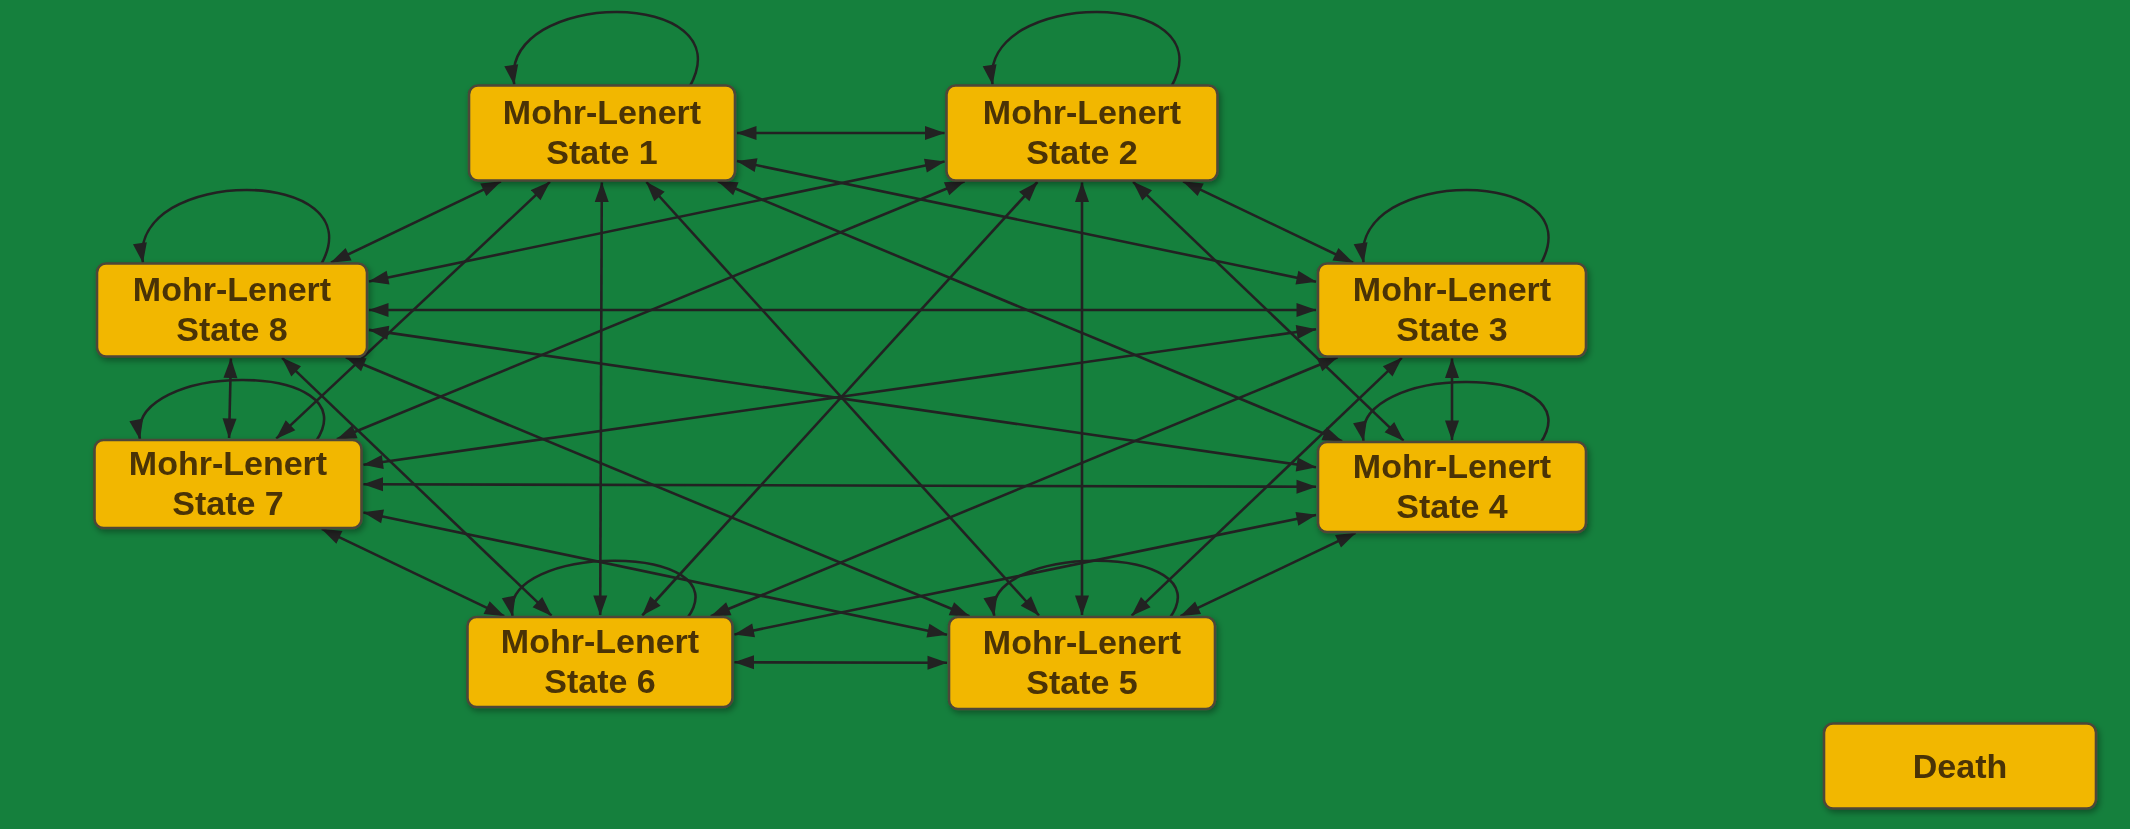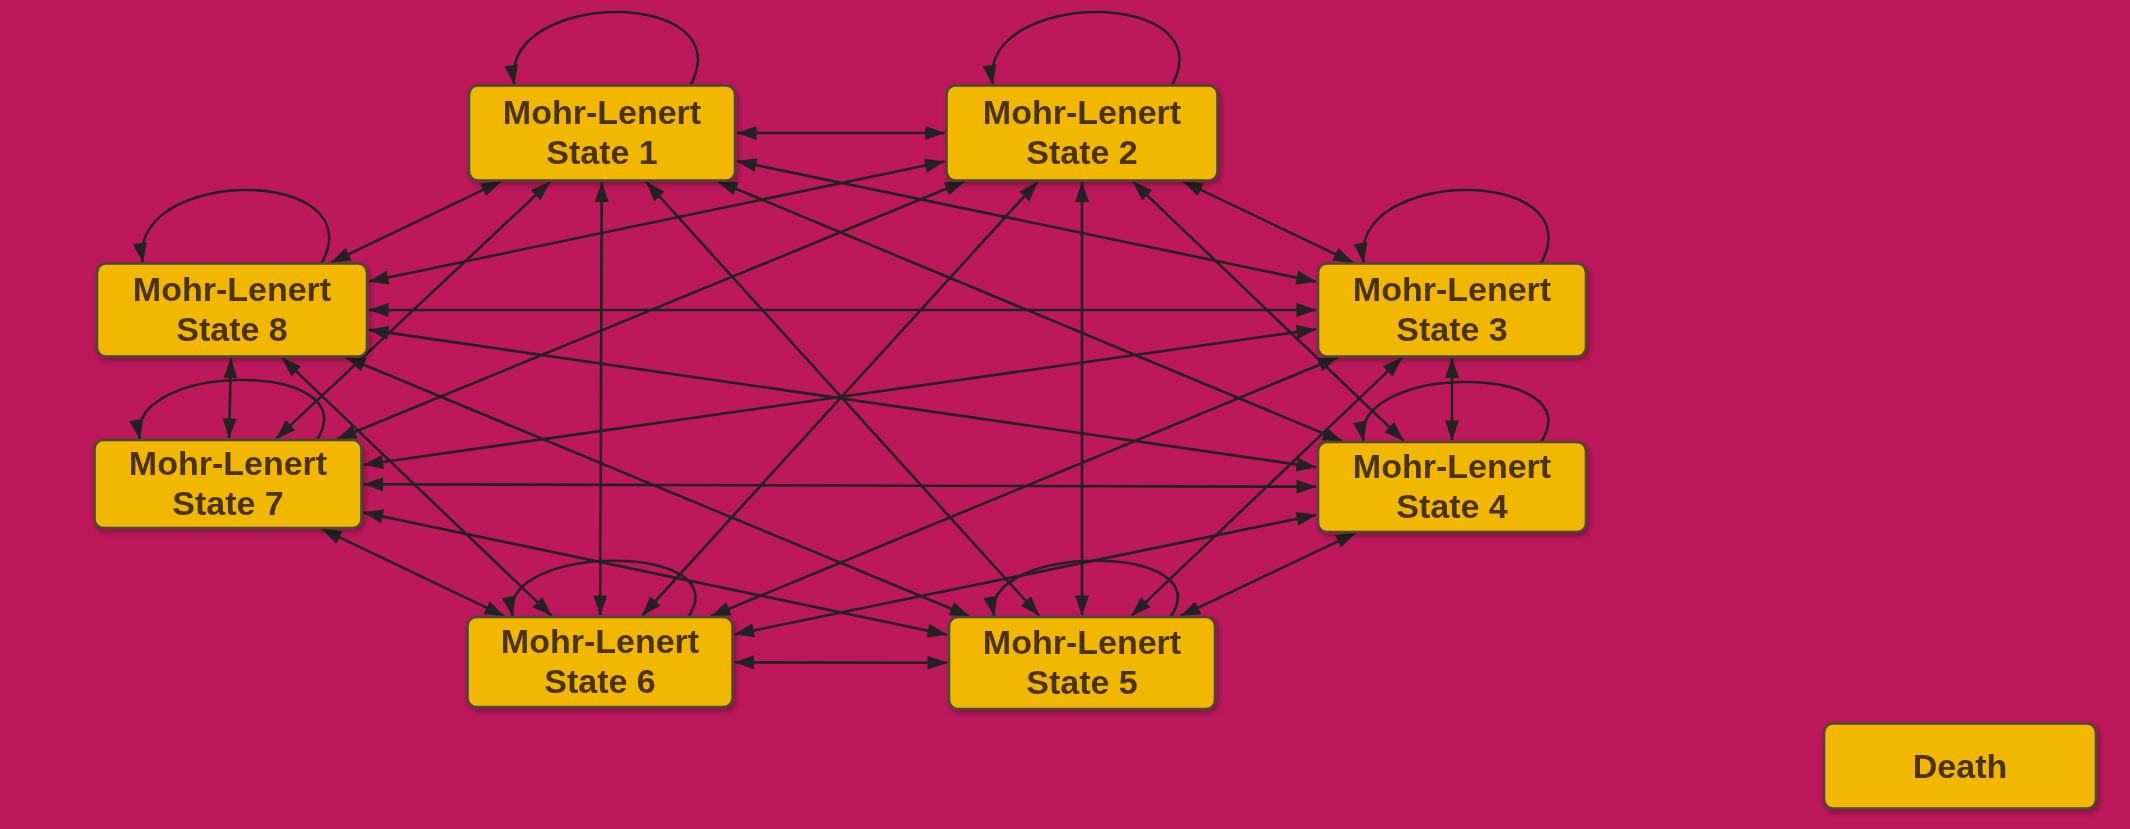--- a/index.html
+++ b/index.html
@@ -8,21 +8,21 @@
     background: #ffffff;
     width: 2130px;
     height: 829px;
     overflow: hidden;
     font-family: "Liberation Sans", sans-serif;
   }
   .canvas {
     position: relative;
     width: 2130px;
     height: 829px;
-    background: #be185d;
+    background: #15803d;
   }
   svg { display: block; }
   text {
     font-family: "Liberation Sans", sans-serif;
     font-weight: bold;
   }
 </style>
 </head>
 <body>
 

